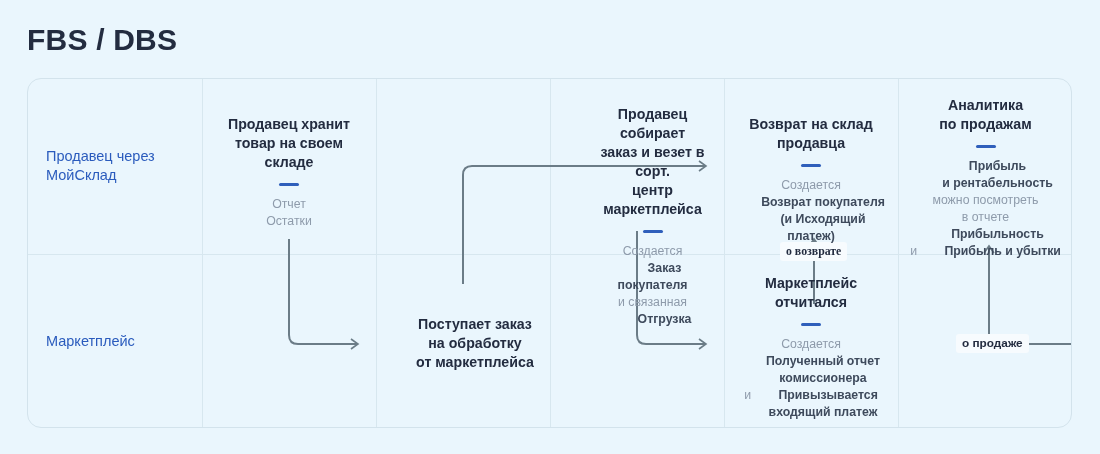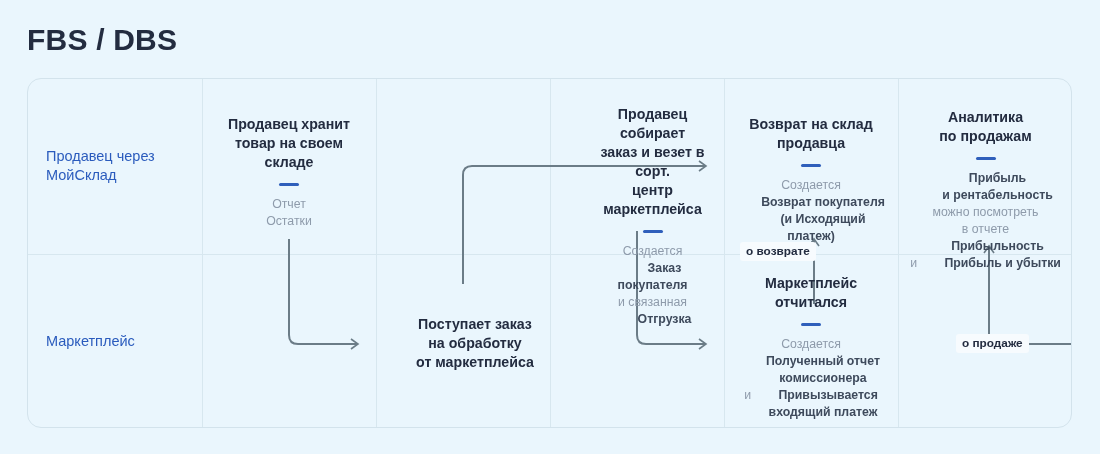--- a/index.html
+++ b/index.html
@@ -154,21 +154,21 @@
     <path d="M609 152 L609 256 Q609 265 618 265 L677 265"></path>
     <path class="head" d="M671 260 L678 265 L671 270"></path>
 
     <path d="M786 225 L786 160"></path>
     <path class="head" d="M781 167 L786 160 L791 167"></path>
 
     <path d="M1045 265 L961 265 L961 167"></path>
     <path class="head" d="M956 174 L961 167 L966 174"></path>
   </svg>
 
-  <div class="edge-label" style="left:712px; top:163px;">о возврате</div>
+  <div class="edge-label" style="left:752px; top:163px;font-family:Liberation Serif, serif;">о возврате</div>
 
   <div class="edge-label" style="left:928px; top:255px;text-align:center;">о продаже</div>
 
   <div class="cell row-label" style="left:0px; top:68px; width:174px;">
     <span style="white-space:pre-line;">Продавец через
 МойСклад</span>
   </div>
 
   <div class="cell row-label" style="left:0px; top:253px; width:174px;">
     <span style="white-space:pre-line;">Маркетплейс</span>
@@ -204,19 +204,19 @@
   </div>
 
   <div class="cell" style="left:696px; top:195px; width:174px;">
     <div class="cell-title" style="white-space:pre-line;">Маркетплейс
 отчитался</div>
     <div class="dash"></div>
     <div class="cell-sub">Создается<br><b>Полученный отчет</b><br><b>комиссионера</b><br>и <b>Привызывается</b><br><b>входящий платеж</b></div>
   </div>
 
   <div class="cell" style="left:870px; top:17px; width:175px;">
-    <div class="cell-title" style="white-space:pre-line;margin-top:12px;">Аналитика
+    <div class="cell-title" style="white-space:pre-line;">Аналитика
 по продажам</div>
     <div class="dash"></div>
     <div class="cell-sub"><b>Прибыль</b><br><b>и рентабельность</b><br>можно посмотреть<br>в отчете<br><b>Прибыльность</b><br>и <b>Прибыль и убытки</b></div>
   </div>
 
 </div>
 
 </body></html>

